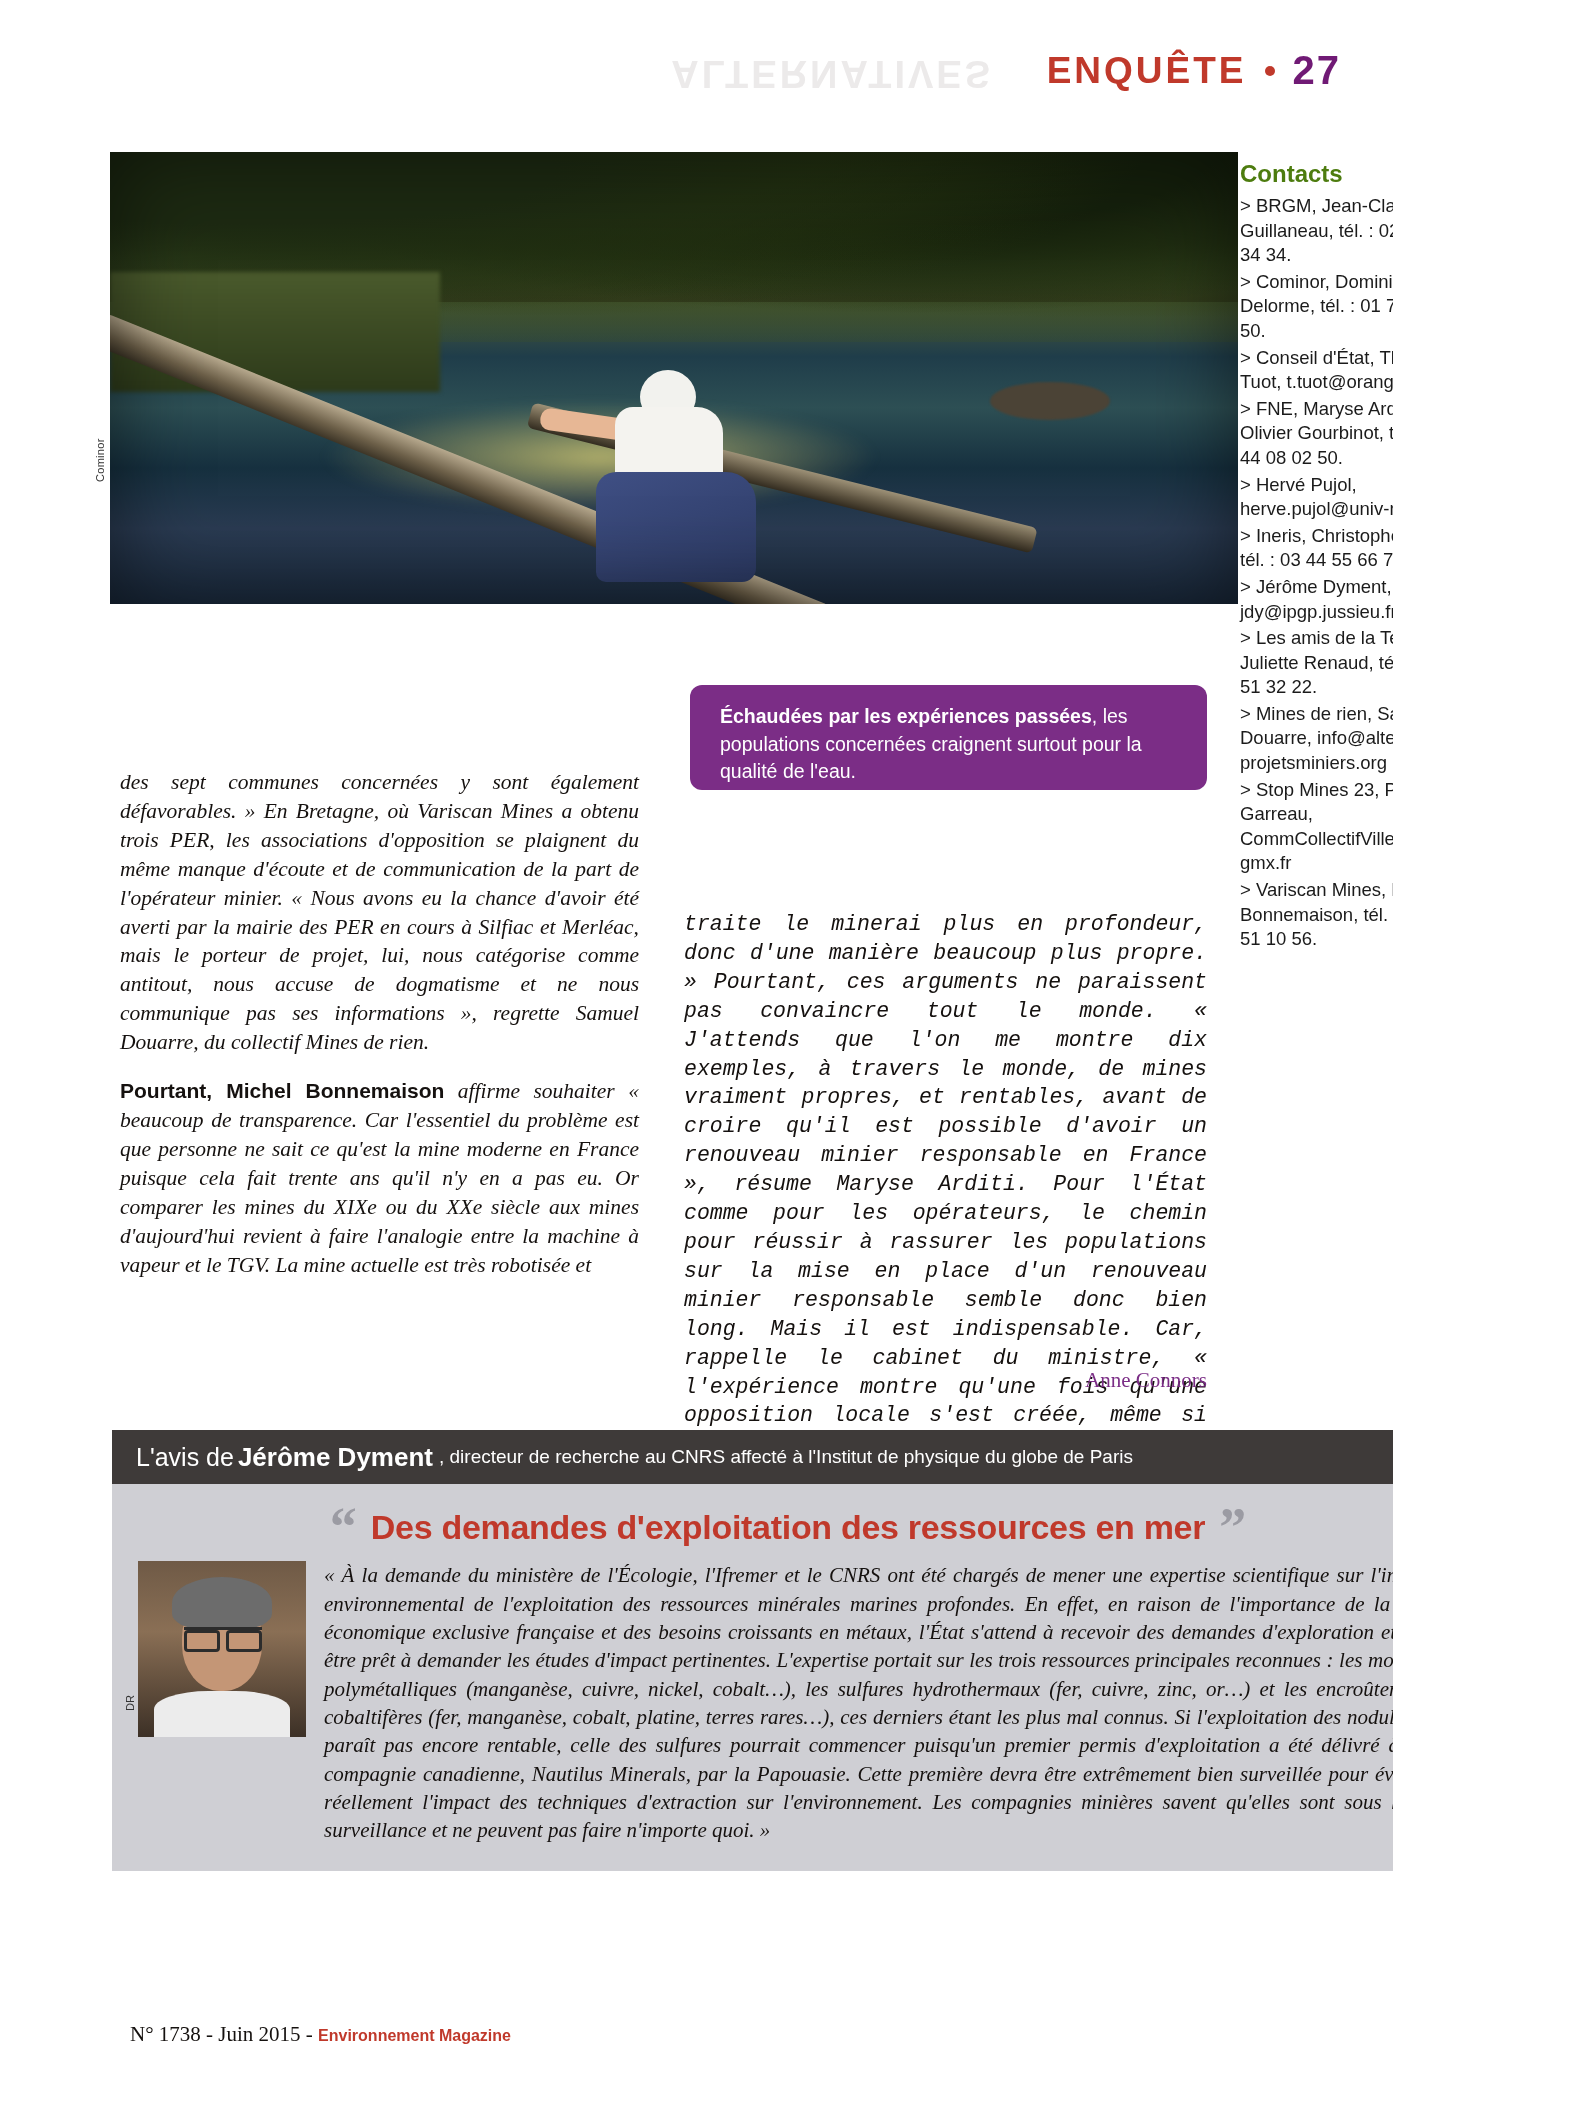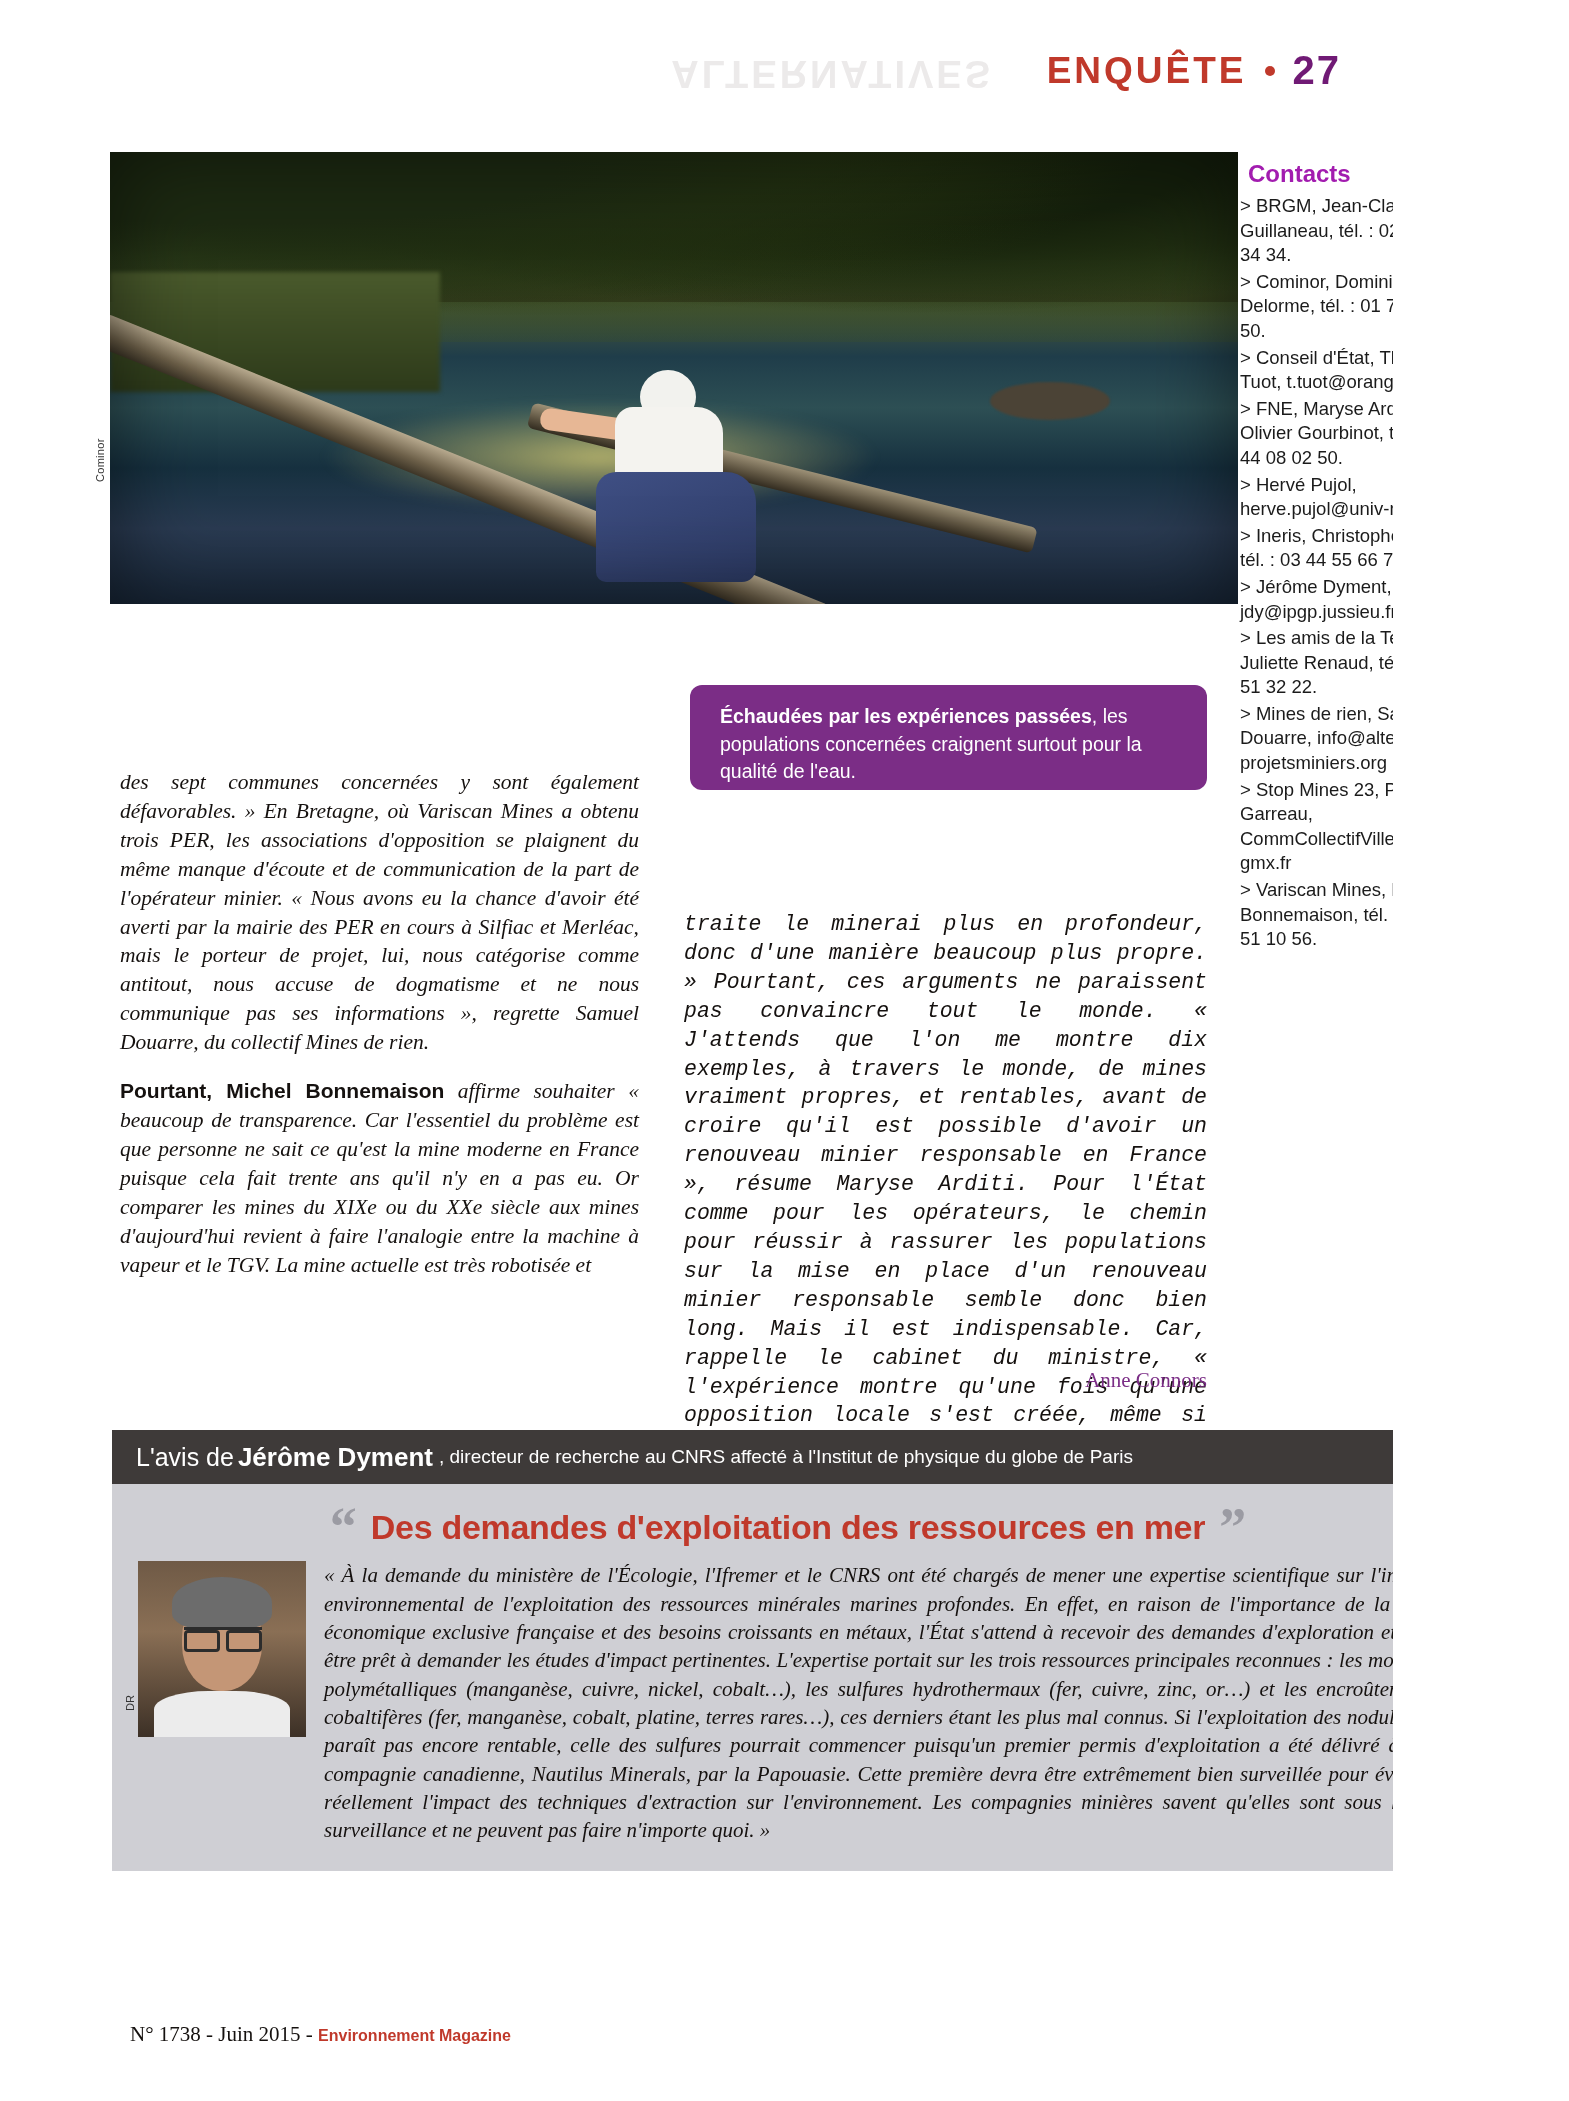--- a/index.html
+++ b/index.html
@@ -214,23 +214,23 @@
   
   .contacts {
     position: absolute;
     left: 1240px;
     top: 160px;
     width: 232px;
     font-family: "Liberation Sans", sans-serif;
     color: #1b1b1b;
   }
   .contacts h3 {
-    margin: 0 0 6px 8px;
+    margin: 0 0 6px 0;
     font-size: 24px;
-    color: #a21caf;
+    color: #4d7c0f;
     font-weight: bold;
   }
   .contacts .entry {
     font-size: 18.5px;
     line-height: 1.33;
     margin-bottom: 2px;
     word-break: break-word;
   }
 
   

